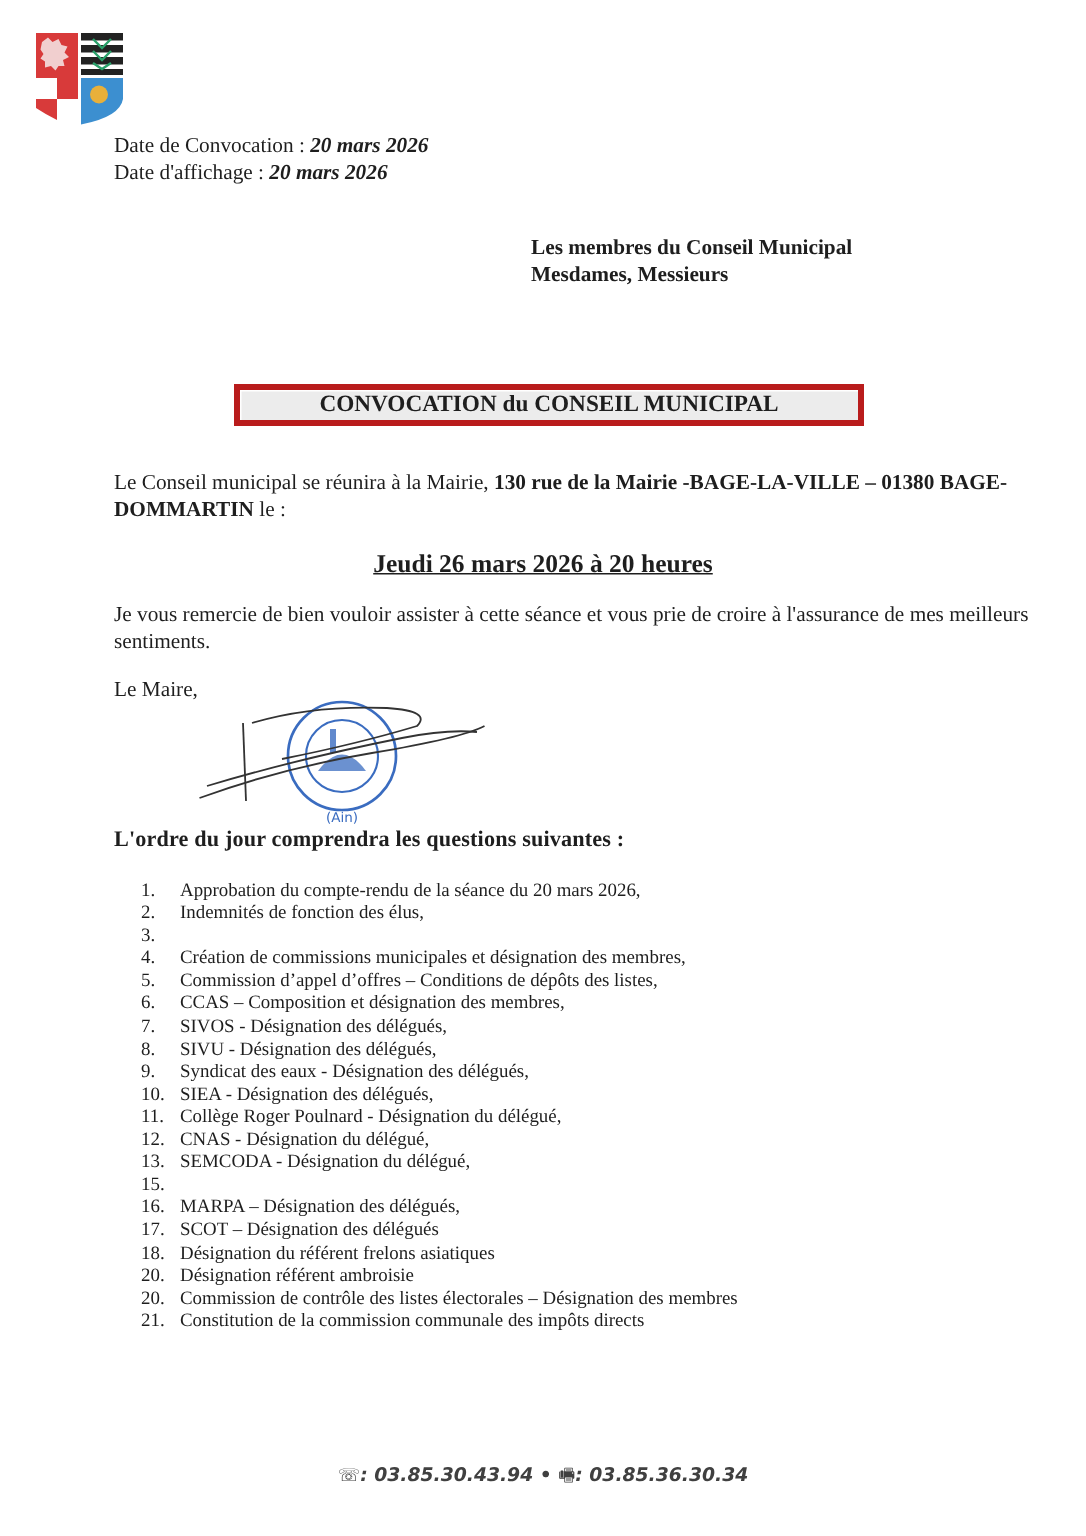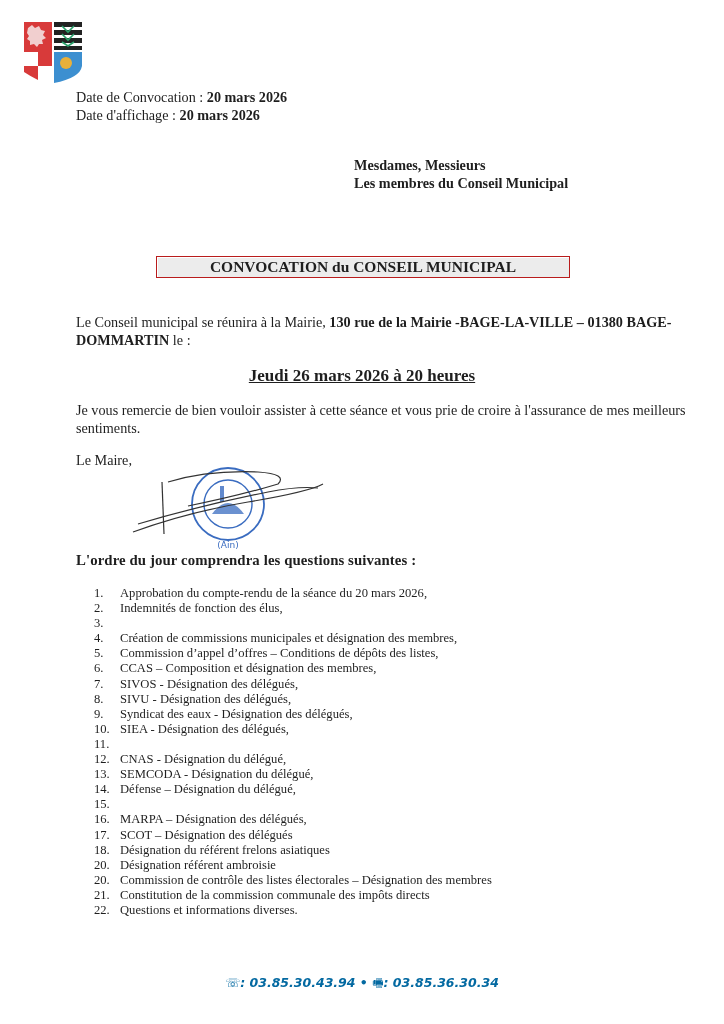--- a/index.html
+++ b/index.html
@@ -3,25 +3,25 @@
   <meta charset="utf-8">
   <style>
     html, body { margin: 0; padding: 0; background: #ffffff; }
     body {
       width: 724px; height: 1024px; position: relative; overflow: hidden;
       font-family: "Liberation Serif", serif; color: #1e1e1e;
     }
     .abs { position: absolute; }
     .crest { left: 22px; top: 20px; width: 62px; height: 64px; }
     .dates { left: 76px; top: 88px; font-size: 14.2px; line-height: 18px; }
-    .dates b { font-weight: bold; }
+    .dates b { font-weight: bold; font-style: italic; }
     .recipients { left: 354px; top: 156px; font-size: 14.2px; line-height: 18px; font-weight: bold; }
     .title-box {
       left: 156px; top: 256px; width: 412px; height: 20px;
-      background: #ececec; border: 1px solid #b91c1c;
+      background: #ececec; border: 4px solid #b91c1c;
       box-shadow: inset 1px 1px 0 #fff;
       text-align: center; font-weight: bold; font-size: 15.5px; line-height: 20px;
     }
     .intro { left: 76px; top: 313px; width: 600px; font-size: 14.2px; line-height: 18px; }
     .intro b { font-weight: bold; }
     .meeting {
       left: 0; width: 724px; top: 366px; text-align: center;
       font-weight: bold; font-size: 17px; text-decoration: underline;
     }
     .thanks { left: 76px; top: 401px; width: 610px; font-size: 14.2px; line-height: 18px; }
@@ -30,21 +30,21 @@
     .agenda-title {
       left: 76px; top: 552px; font-weight: bold; font-size: 14.8px;
       letter-spacing: 0.1px;
     }
     .agenda { left: 94px; top: 586px; font-size: 12.6px; line-height: 15.1px; margin: 0; padding: 0; list-style: none; }
     .agenda li { display: flex; white-space: nowrap; }
     .agenda .num { width: 26px; text-align: left; }
     .footer {
       left: 0; width: 724px; top: 974px; text-align: center;
       font-family: "DejaVu Sans", sans-serif; font-style: italic; font-weight: bold;
-      font-size: 12.5px; color: #0369a1;
+      font-size: 12.5px; color: #404040;
     }
     .footer .ico { font-style: normal; font-weight: normal; font-size: 12px; }
   </style>
 </head>
 <body>
 
 <svg class="abs crest" viewBox="0 0 62 64">
   <path d="M2 2 H30 V32 H2 Z" fill="#d83a3a"></path>
   <path d="M6 8 l4 -3 l3 3 l4 -2 l2 4 l4 1 l-2 4 l3 3 l-4 2 l1 4 l-4 0 l-2 3 l-3 -3 l-4 1 l0 -4 l-3 -2 l2 -3 l-2 -3 z" fill="#f6eaea" opacity="0.85"></path>
   <path d="M2 32 H16 V46 H2 Z" fill="#ffffff"></path>
@@ -59,22 +59,22 @@
   <path d="M32 32 H60 V46 Q58 58 32 63 Z" fill="#3c8fd0"></path>
   <circle cx="44" cy="43" r="6" fill="#e8b03a"></circle>
 </svg>
 
 <div class="abs dates">
   <div><span>Date de Convocation : </span><b>20 mars 2026</b></div>
   <div><span>Date d'affichage : </span><b>20 mars 2026</b></div>
 </div>
 
 <div class="abs recipients">
+  <div>Les membres du Conseil Municipal</div>
   <div>Mesdames, Messieurs</div>
-  <div>Les membres du Conseil Municipal</div>
 </div>
 
 <div class="abs title-box">CONVOCATION du CONSEIL MUNICIPAL</div>
 
 <div class="abs intro"><span>Le Conseil municipal se réunira à la Mairie, </span><b>130 rue de la Mairie -BAGE-LA-VILLE – 01380 BAGE-DOMMARTIN</b><span> le :</span></div>
 
 <div class="abs meeting">Jeudi 26 mars 2026 à 20 heures</div>
 
 <div class="abs thanks">Je vous remercie de bien vouloir assister à cette séance et vous prie de croire à l'assurance de mes meilleurs sentiments.</div>
 
@@ -131,32 +131,29 @@
     <li>
       <span class="num">9.</span>
       <span>Syndicat des eaux - Désignation des délégués,</span>
     </li>
     <li>
       <span class="num">10.</span>
       <span>SIEA - Désignation des délégués,</span>
     </li>
     <li>
       <span class="num">11.</span>
+      <span>Collège Roger Poulnard - Désignation du délégué,</span>
     </li>
     <li>
       <span class="num">12.</span>
       <span>CNAS - Désignation du délégué,</span>
     </li>
     <li>
       <span class="num">13.</span>
       <span>SEMCODA - Désignation du délégué,</span>
-    </li>
-    <li>
-      <span class="num">14.</span>
-      <span>Défense – Désignation du délégué,</span>
     </li>
     <li>
       <span class="num">15.</span>
     </li>
     <li>
       <span class="num">16.</span>
       <span>MARPA – Désignation des délégués,</span>
     </li>
     <li>
       <span class="num">17.</span>
@@ -171,21 +168,17 @@
       <span>Désignation référent ambroisie</span>
     </li>
     <li>
       <span class="num">20.</span>
       <span>Commission de contrôle des listes électorales – Désignation des membres</span>
     </li>
     <li>
       <span class="num">21.</span>
       <span>Constitution de la commission communale des impôts directs</span>
     </li>
-    <li>
-      <span class="num">22.</span>
-      <span>Questions et informations diverses.</span>
-    </li>
   </ul>
 
 <div class="abs footer">
   <span class="ico">☏</span><span>: 03.85.30.43.94</span><span> • </span><span class="ico">🖷</span><span>: 03.85.36.30.34</span>
 </div>
 
 </body></html>

